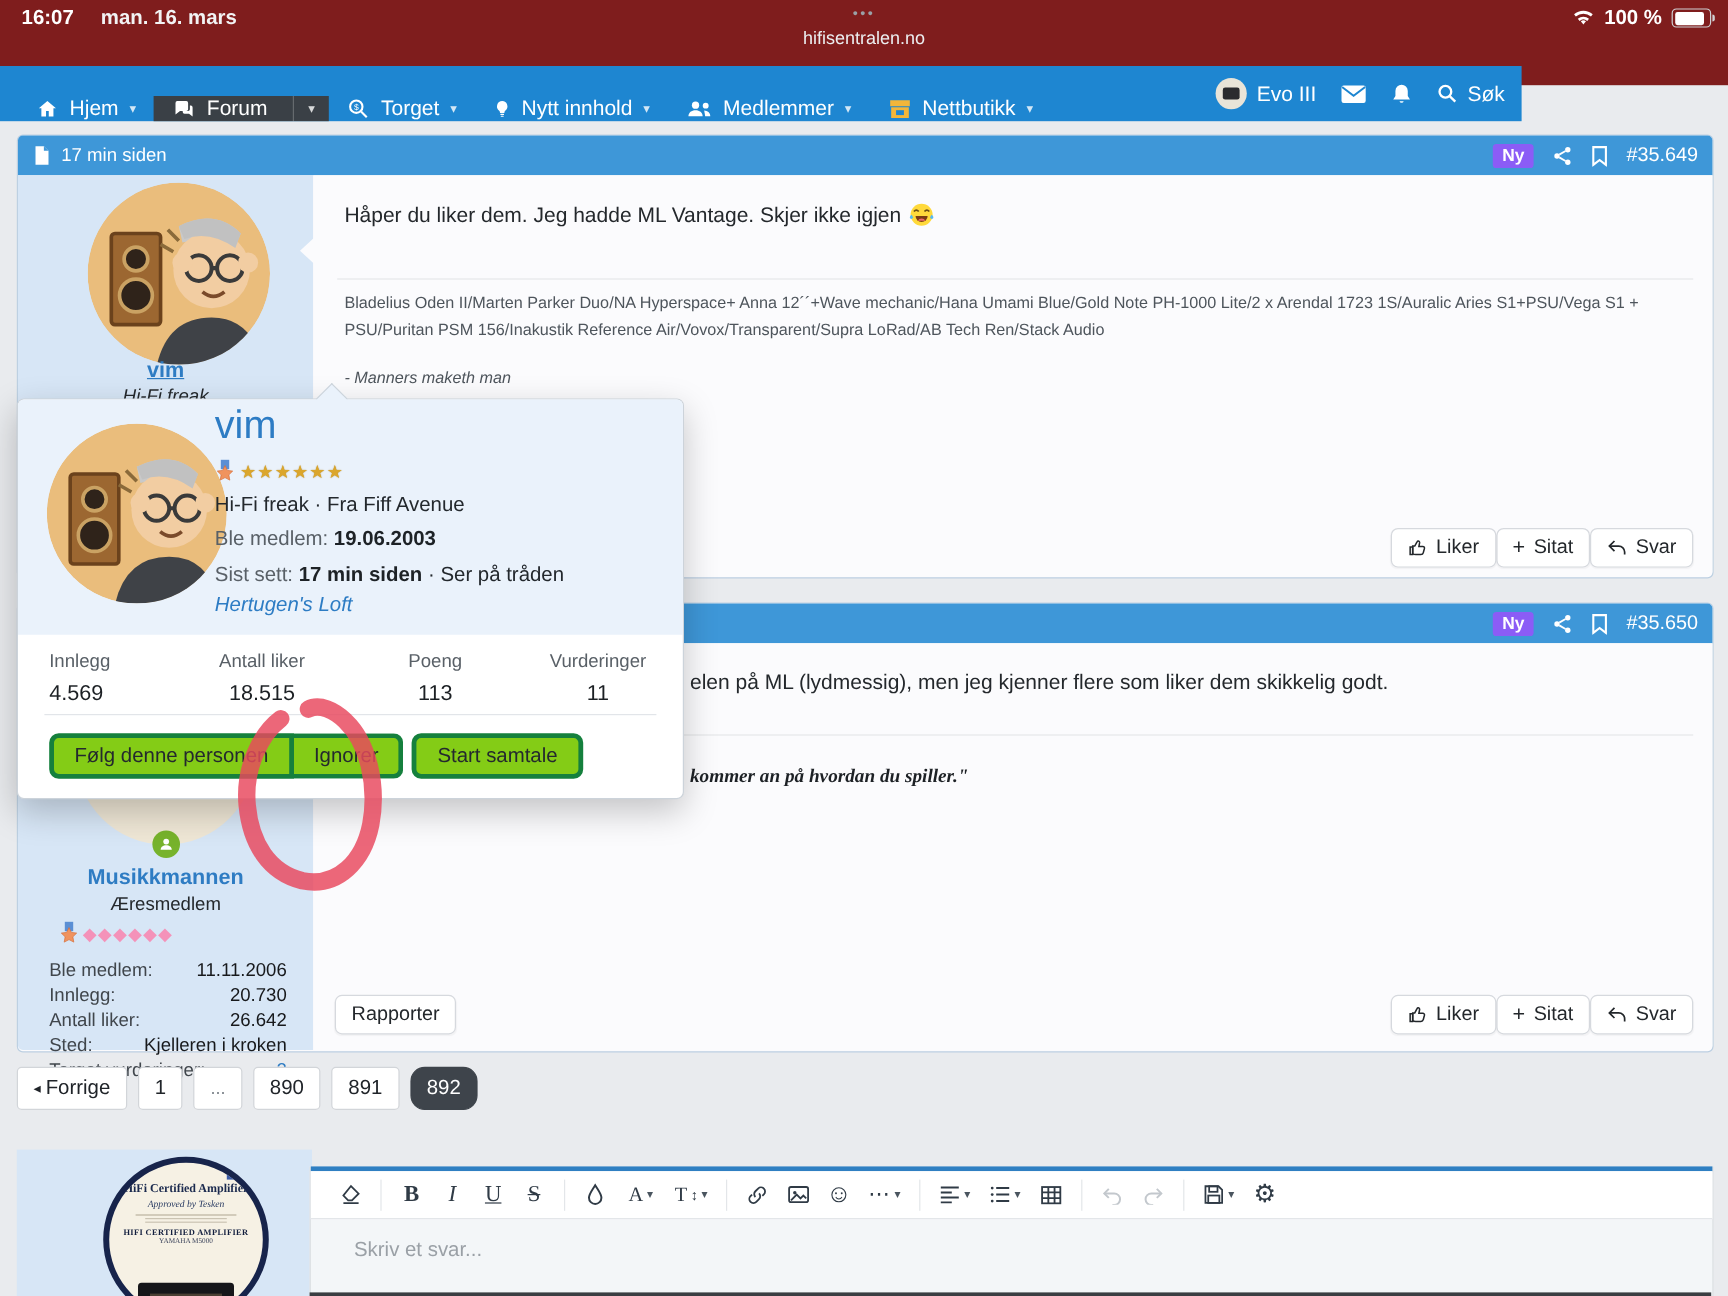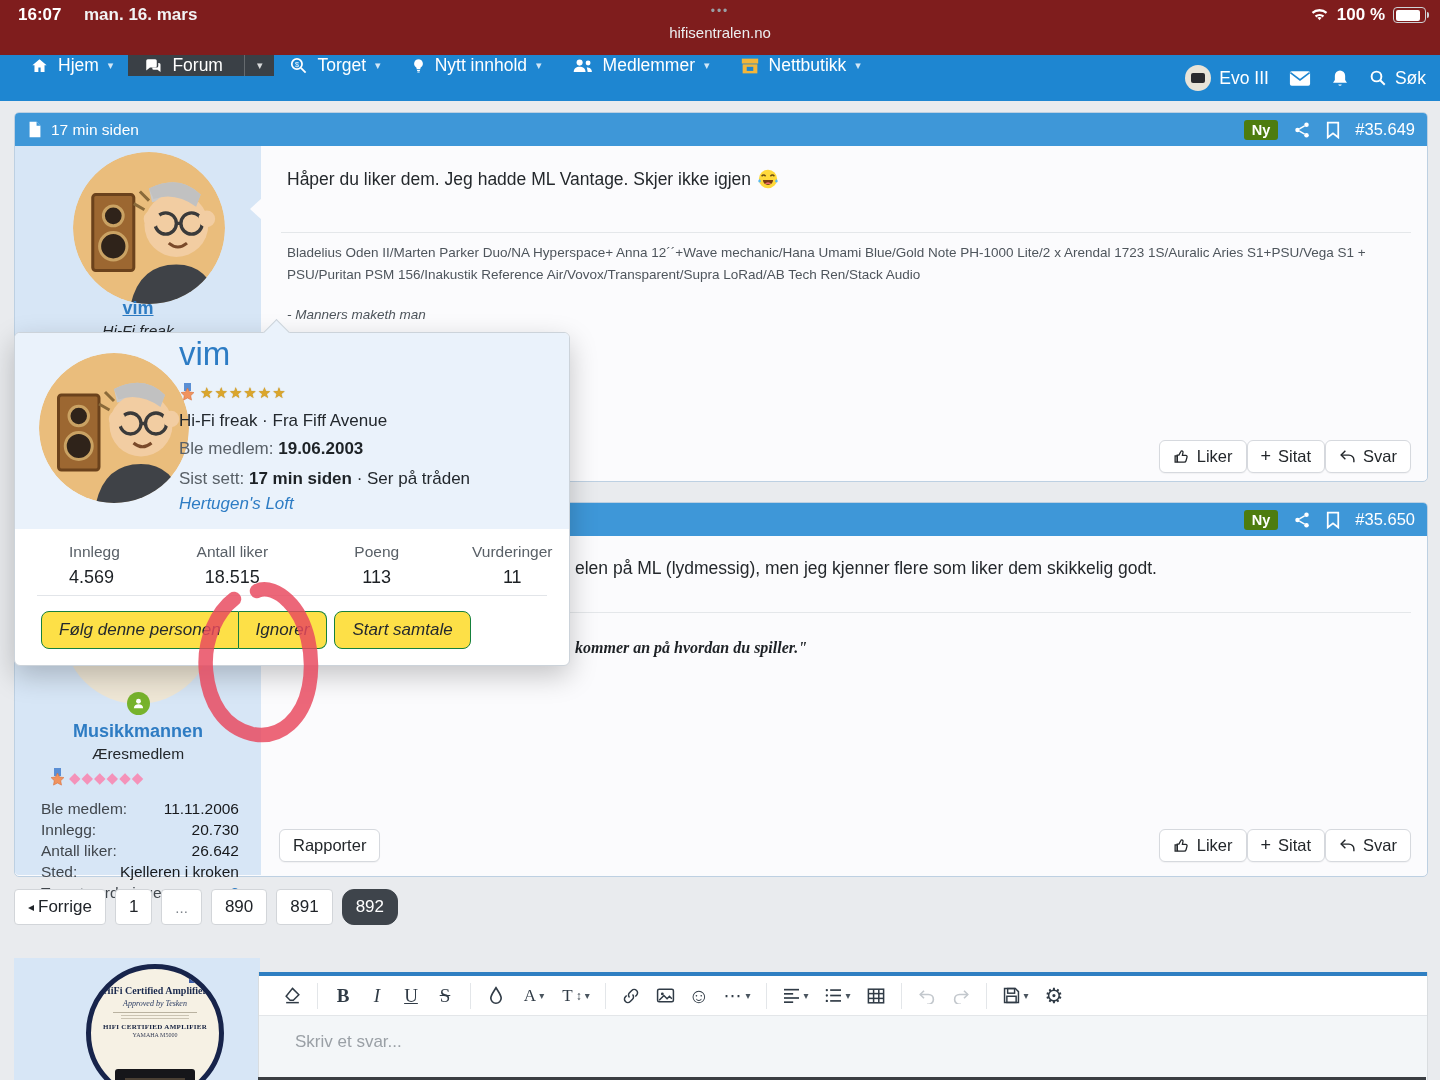--- a/index.html
+++ b/index.html
@@ -15,38 +15,38 @@
   .sb-date{position:absolute;left:84px;top:5px;font-size:17px;font-weight:700;color:#f2f3f4;}
   .sb-dots{position:absolute;left:0;right:0;top:4px;text-align:center;color:#9aa0a6;font-size:12px;letter-spacing:2px;}
   .sb-site{position:absolute;left:0;right:0;top:24px;text-align:center;font-size:15px;color:#eceef0;}
   .sb-right{position:absolute;right:14px;top:5px;display:flex;align-items:center;gap:8px;}
   .sb-batt-pct{font-size:17px;font-weight:700;}
   .battery{width:31px;height:14px;border:1.5px solid #cfd2d5;border-radius:4px;position:relative;}
   .battery .fill{position:absolute;left:1.5px;top:1.5px;bottom:1.5px;width:24px;background:#fff;border-radius:2px;}
   .battery .tip{position:absolute;right:-4px;top:4px;width:2.5px;height:6px;background:#cfd2d5;border-radius:0 2px 2px 0;}
 
   
-  .navbar{position:absolute;left:0;top:55px;width:1440px;height:46px;background:#1e86d1;display:flex;align-items:flex-start;color:#fff;}
+  .navbar{position:absolute;left:0;top:55px;width:1268px;height:46px;background:#1e86d1;display:flex;align-items:flex-end;color:#fff;}
   .nav-item{display:flex;align-items:center;gap:9px;padding:0 15px;font-size:17.5px;cursor:pointer;}
   .nav-item:first-child{padding-left:30px;}
   .nav-caret{font-size:11px;color:rgba(255,255,255,.8);}
   .nav-item.active{background:#3a4046;padding-right:0;}
   .nav-item.active .caret-cell{border-left:1px solid rgba(255,255,255,.22);align-self:stretch;display:flex;align-items:center;padding:0 12px;margin-left:12px;}
   .nav-right{position:absolute;right:14px;top:0;height:46px;display:flex;align-items:center;gap:20px;font-size:17.5px;}
   .nav-avatar{width:26px;height:26px;border-radius:50%;background:#e9e4d8;display:flex;align-items:center;justify-content:center;overflow:hidden;}
   .nav-avatar .inner{width:14px;height:10px;background:#2b2b2e;border-radius:2px;}
   .nav-user{display:flex;align-items:center;gap:8px;}
   .nav-search{display:flex;align-items:center;gap:8px;}
 
   
   .post{position:absolute;left:14px;width:1412px;background:#fbfbfd;border:1px solid #bdd0e2;border-radius:5px;}
   .post-header{height:33px;background:#3e97d8;border-radius:4px 4px 0 0;position:relative;color:#fff;}
   .ph-left{position:absolute;left:13px;top:0;height:33px;display:flex;align-items:center;gap:9px;font-size:15.5px;}
   .ph-right{position:absolute;right:12px;top:0;height:33px;display:flex;align-items:center;gap:15px;}
-  .badge-ny{background:#4d7c0f;color:#fff;font-size:14.5px;font-weight:700;padding:2px 8px;border-radius:3px;}
+  .badge-ny{background:#8b5cf6;color:#fff;font-size:14.5px;font-weight:700;padding:2px 8px;border-radius:3px;}
   .ph-num{font-size:16.5px;}
   .post-body{position:relative;display:flex;}
   .leftcol{width:246px;background:#d7e6f6;position:relative;flex:none;border-radius:0 0 0 4px;}
   .content{flex:1;position:relative;background:#fbfbfd;border-radius:0 0 4px 0;}
   .speech-arrow{position:absolute;left:-11px;top:52px;width:0;height:0;border-top:11px solid transparent;border-bottom:11px solid transparent;border-right:12px solid #fbfbfd;}
   .msg{position:absolute;left:26px;top:22px;font-size:17.5px;color:#24282c;display:flex;align-items:center;gap:6px;}
   .divider{position:absolute;height:1px;background:#e4e7ea;}
   .sig{position:absolute;left:26px;font-size:13.5px;color:#4e555c;line-height:1.6;}
   .sig-quote{font-style:italic;}
   .author-name{position:absolute;left:0;width:100%;text-align:center;font-size:18px;font-weight:700;color:#2e7cc3;text-decoration:underline;}
@@ -73,27 +73,27 @@
   .member-card{position:absolute;left:14px;top:332px;width:554px;height:332px;background:#fff;border:1px solid #ccd3da;border-radius:6px;box-shadow:0 10px 28px rgba(0,0,0,.22);z-index:50;}
   .mc-arrow{position:absolute;left:252px;top:-10px;width:18px;height:18px;background:#eaf2fb;border-left:1px solid #ccd3da;border-top:1px solid #ccd3da;transform:rotate(45deg);}
   .mc-top{position:absolute;left:0;top:0;right:0;height:196px;background:#eaf2fb;border-radius:5px 5px 0 0;}
   .mc-name{position:absolute;left:164px;top:2px;font-size:33px;color:#2d7cc4;}
   .mc-badges{position:absolute;left:164px;top:50px;display:flex;align-items:center;gap:4px;}
   .mc-line{position:absolute;left:164px;font-size:17px;color:#23282d;}
   .mc-label{color:#596067;}
   .mc-strong{font-weight:700;color:#1d2226;}
   .mc-link{color:#2d7cc4;font-style:italic;}
   .mc-stats{position:absolute;left:0;top:210px;width:100%;display:grid;grid-template-columns:1.05fr 1.35fr 1.1fr 1.2fr;}
-  .mc-stat{text-align:center;margin-left:28px;}
+  .mc-stat{text-align:center;}
   .mc-stat:first-child{text-align:left;padding-left:26px;}
   .mc-stat .lab{font-size:15.5px;color:#596067;}
   .mc-stat .val{font-size:18px;color:#1c2024;margin-top:6px;}
   .mc-divider{position:absolute;left:22px;right:22px;top:262px;height:1px;background:#e2e5e9;}
   .mc-buttons{position:absolute;left:26px;top:278px;display:flex;align-items:stretch;}
-  .mc-btn{height:38px;display:flex;align-items:center;padding:0 17px;font-size:17px;color:#24292e;background:#fde047;border:1px solid #15803d;cursor:pointer;font-style:italic;}
+  .mc-btn{height:38px;display:flex;align-items:center;padding:0 17px;font-size:17px;color:#24292e;background:#84cc16;border:4px solid #15803d;cursor:pointer;}
   .mc-btn.first{border-radius:8px 0 0 8px;}
   .mc-btn.mid{border-left:none;border-radius:0 8px 8px 0;}
   .mc-btn.solo{border-radius:8px;margin-left:7px;}
 
   
   .pagination{position:absolute;left:14px;top:889px;display:flex;gap:9px;}
   .pg{height:36px;min-width:20px;display:flex;align-items:center;justify-content:center;padding:0 13px;background:#fff;border:1px solid #d2d5d9;border-radius:4px;font-size:17px;color:#202429;cursor:pointer;}
   .pg.ellipsis{color:#7d838a;font-size:15px;}
   .pg.current{background:#3e444b;border-color:#3e444b;color:#fff;border-radius:12px;}
   .pg .tri{font-size:12px;margin-right:4px;}

